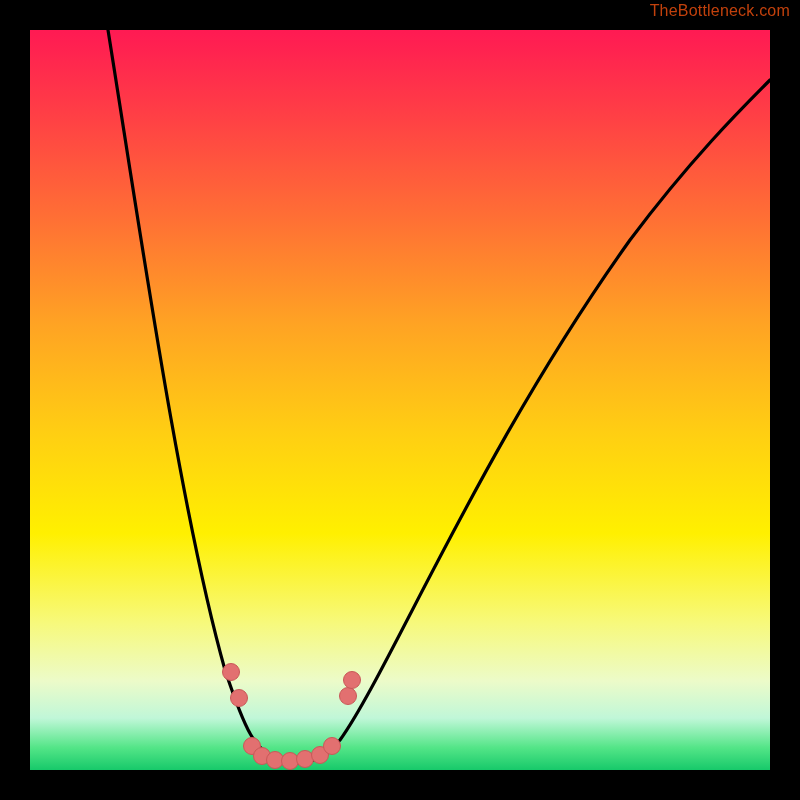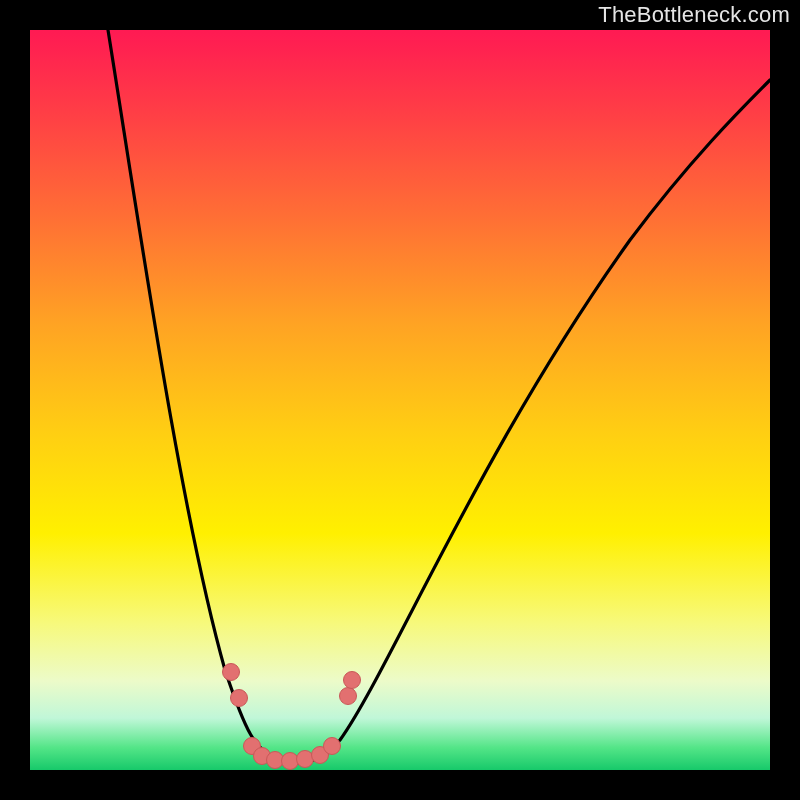--- a/index.html
+++ b/index.html
@@ -14,22 +14,22 @@
   .stage {
     position: relative;
     width: 800px;
     height: 800px;
     background: #000;
   }
   .watermark {
     position: absolute;
     top: 2px;
     right: 10px;
-    color: #e5e5e5;
-    font-size: 22px;
+    color: #c2410c;
+    font-size: 16px;
     font-weight: 500;
     letter-spacing: 0.2px;
     z-index: 5;
     user-select: none;
   }
   .plot-frame {
     position: absolute;
     left: 30px;
     top: 30px;
     width: 740px;

